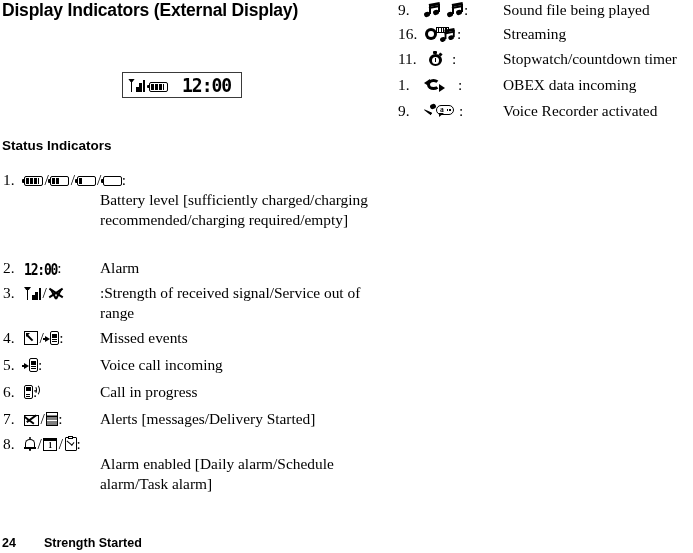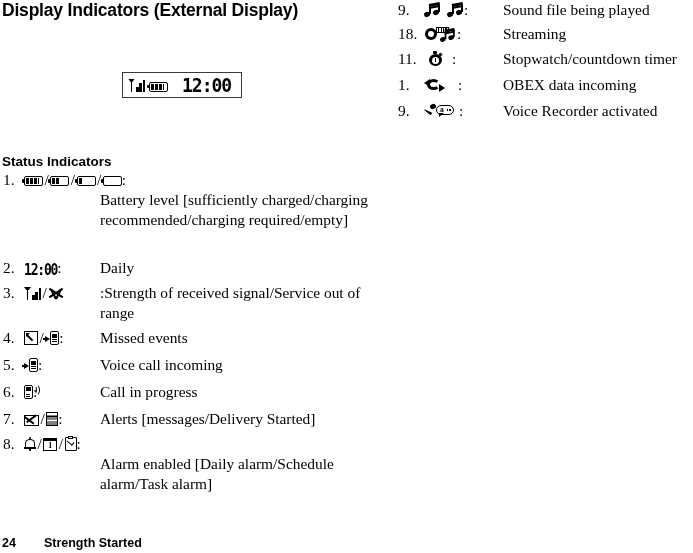--- a/index.html
+++ b/index.html
@@ -655,38 +655,38 @@
         <i></i>
         <i></i>
     </span>
     <span class="icon-batt lvl3 seg">
         <span class="fill"></span>
       </span>
   </div>
   <div class="ext-clock">12:00</div>
 </div>
 
-<div class="section-heading" style="top:154px">Status Indicators</div>
+<div class="section-heading" style="top:138px">Status Indicators</div>
 
 <div class="col col-left">
 
   <div class="row" style="top:170px">
     <span class="num">1.</span>
     <span class="icons">
       <span class="icon-batt lvl3 seg"><span class="fill"></span></span><span class="sep">/</span><span class="icon-batt lvl2 seg"><span class="fill"></span></span><span class="sep">/</span><span class="icon-batt lvl1 seg"><span class="fill"></span></span><span class="sep">/</span><span class="icon-batt lvl0"><span class="fill"></span></span><span>:</span>
     </span>
     <span class="desc" style="top:20px">Battery level [sufficiently charged/charging recommended/charging required/empty]</span>
   </div>
 
   <div class="row" style="top:258px">
     <span class="num">2.</span>
     <span class="icons">
       <span class="lcd-clock">12:00</span><span>:</span>
     </span>
-    <span class="desc">Daily</span>
+    <span class="desc">Alarm</span>
   </div>
 
   <div class="row" style="top:283px">
     <span class="num">3.</span>
     <span class="icons">
       <span class="icon-signal"><span class="mast"></span><i></i><i></i><i></i></span><span class="sep">/</span><span class="ic icon-noservice"><span class="a1"></span><span class="a2"></span><span class="x1"></span><span class="x2"></span></span>
     </span>
     <span class="desc">:Strength of received signal/Service out of range</span>
   </div>
 
@@ -736,21 +736,21 @@
 
   <div class="row" style="top:0px">
     <span class="num">9.</span>
     <span class="icons">
       <span class="ic icon-note"><span class="h1"></span><span class="h2"></span><span class="s1"></span><span class="s2"></span><span class="beam"></span><span class="beam2"></span></span><span style="display:inline-block;width:6px"></span><span class="ic icon-note"><span class="h1"></span><span class="h2"></span><span class="s1"></span><span class="s2"></span><span class="beam"></span><span class="beam2"></span></span><span>:</span>
     </span>
     <span class="desc">Sound file being played</span>
   </div>
 
   <div class="row" style="top:24px">
-    <span class="num">18.</span>
+    <span class="num">16.</span>
     <span class="icons" style="left:29px">
       <span class="ic icon-stream">
         <span class="globe"></span><span class="film"></span>
         <span class="note icon-note">
             <span class="h1"></span>
             <span class="h2"></span>
             <span class="s1"></span>
             <span class="s2"></span>
             <span class="beam"></span>
             <span class="beam2"></span>

